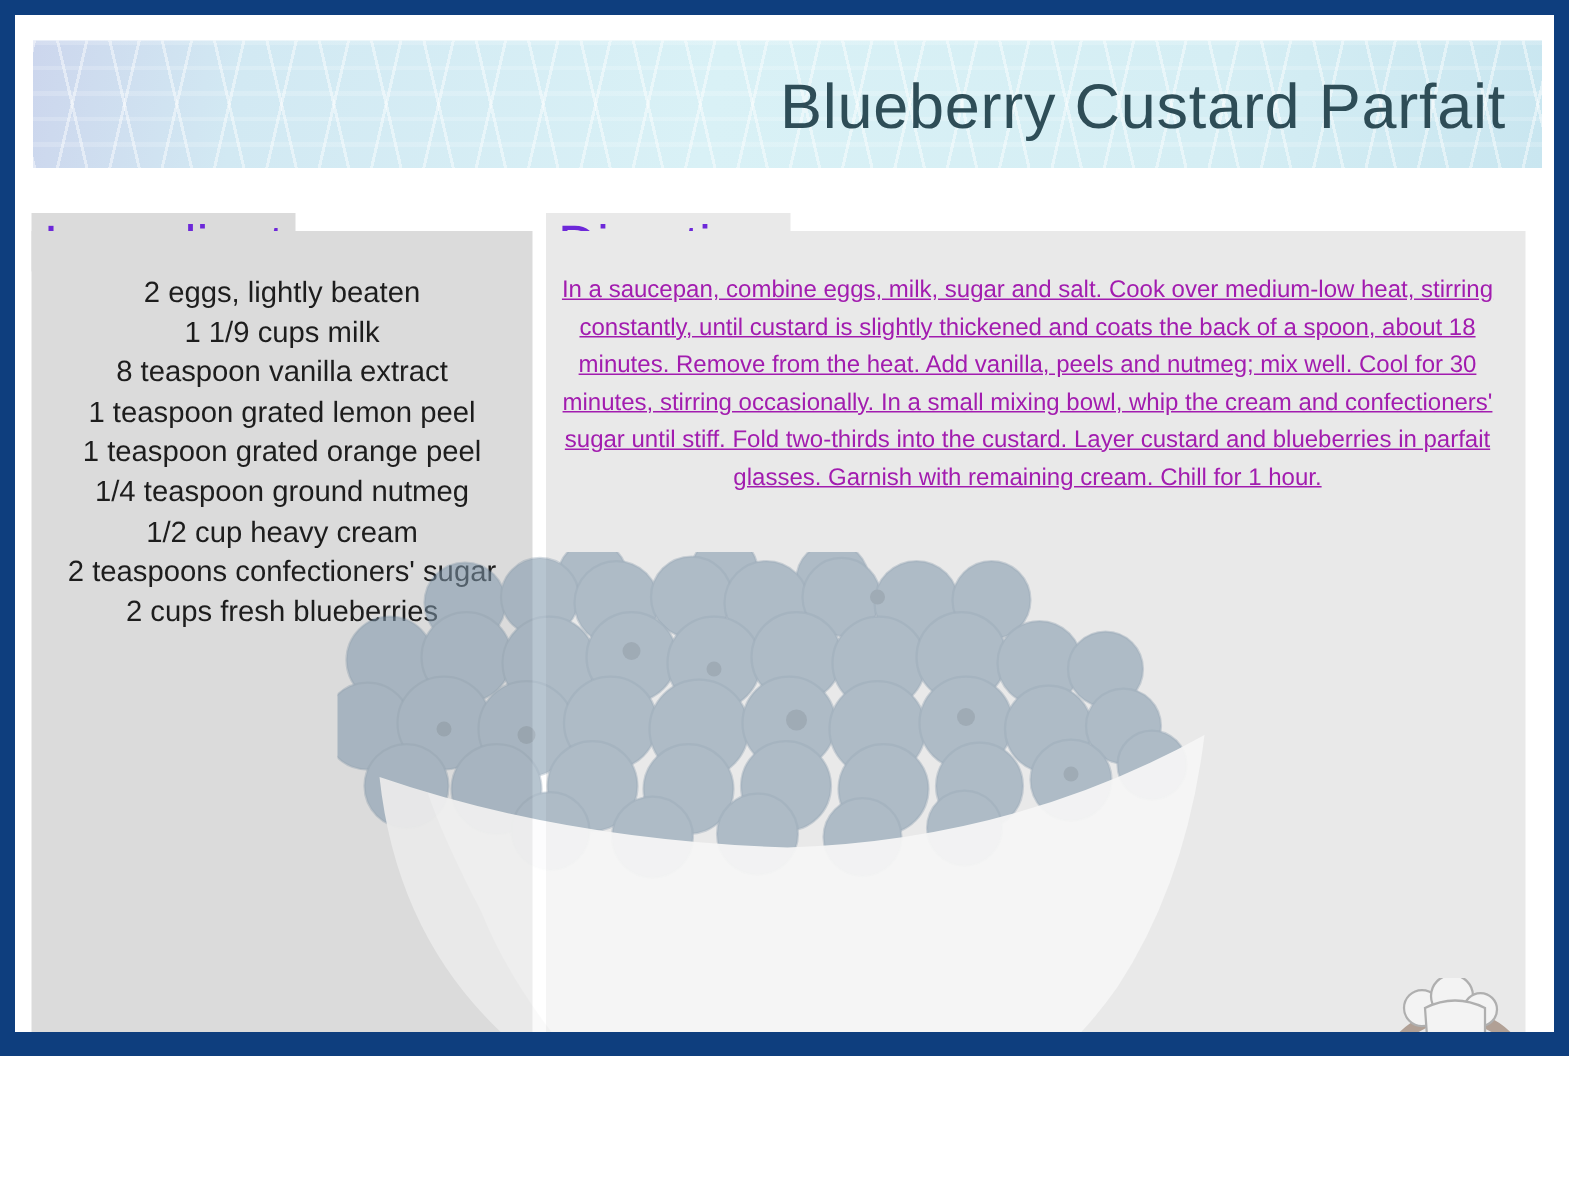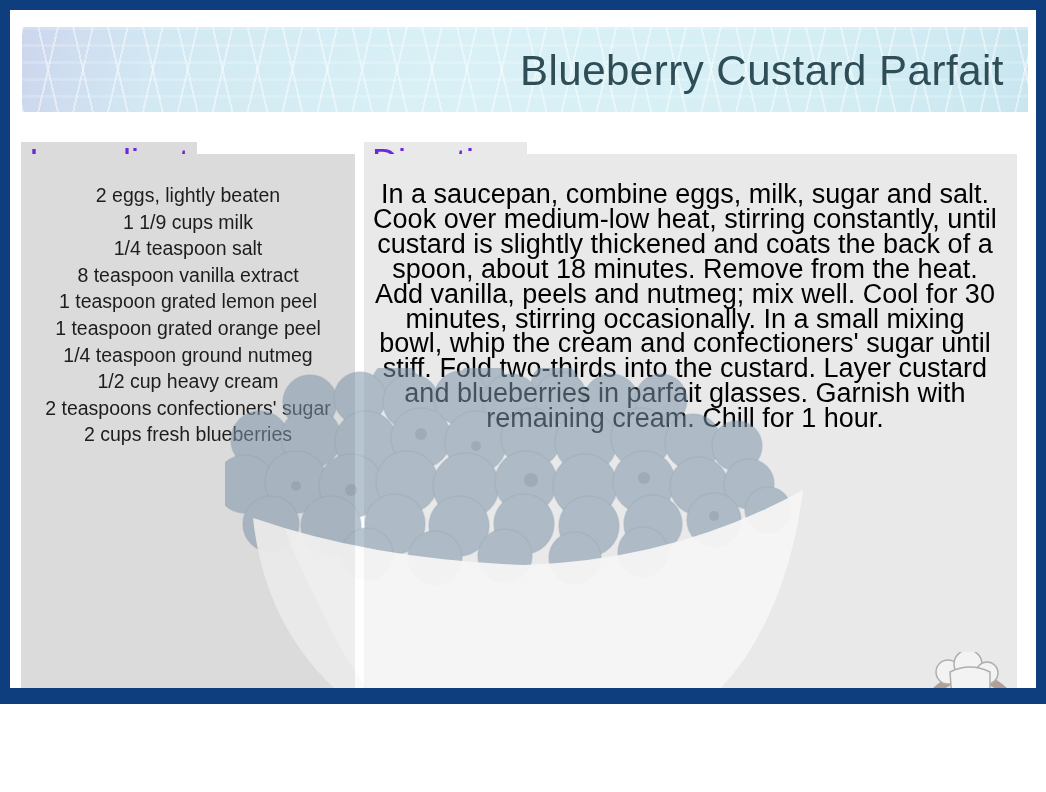--- a/index.html
+++ b/index.html
@@ -31,21 +31,21 @@
         font-size:36px;color:#6d28d9;padding-left:8px;box-sizing:border-box;}
   #ing-hbox{left:11px;width:176px;background:var(--col_ing,#dbdbdb);}
   #dir-hbox{left:354px;width:163px;background:var(--col_dir,#e9e9e9);}
   
   .colbody{position:absolute;top:144px;height:610px;box-sizing:border-box;text-align:center;}
   #ing-col{left:11px;width:334px;background:var(--col_ing,#dbdbdb);
            padding:28px 4px 0 4px;}
   #dir-col{left:354px;width:653px;background:var(--col_dir,#e9e9e9);
            padding:28px 16px 0 7px;}
   .ing-item{font-size:19.5px;line-height:26.6px;color:#1d1d1d;white-space:nowrap;}
-  .dir-text{font-size:27px;line-height:24.9px;color:#000000;width:628px;}
+  .dir-text{font-size:16px;line-height:24.9px;color:#a21caf;width:628px;text-decoration:underline;}
   
   #bowl-art{position:absolute;left:215px;top:358px;width:585px;height:410px;
             opacity:.55;pointer-events:none;}
   #chef-art{position:absolute;left:886px;top:642px;width:150px;height:128px;
             opacity:.5;pointer-events:none;}
 </style>
 </head>
 <body>
 
 <div id="card">
@@ -54,21 +54,20 @@
     <div class="title">Blueberry Custard Parfait</div>
   </div>
 
   <div class="hbox" id="ing-hbox">Ingredients</div>
   <div class="hbox" id="dir-hbox">Directions</div>
 
   <div class="colbody" id="ing-col">
     <div>
         <div class="ing-item">2 eggs, lightly beaten</div>
         <div class="ing-item">1 1/9 cups milk</div>
-        <div class="ing-item">1/4 teaspoon salt</div>
         <div class="ing-item">8 teaspoon vanilla extract</div>
         <div class="ing-item">1 teaspoon grated lemon peel</div>
         <div class="ing-item">1 teaspoon grated orange peel</div>
         <div class="ing-item">1/4 teaspoon ground nutmeg</div>
         <div class="ing-item">1/2 cup heavy cream</div>
         <div class="ing-item">2 teaspoons confectioners' sugar</div>
         <div class="ing-item">2 cups fresh blueberries</div>
       </div>
   </div>
 

